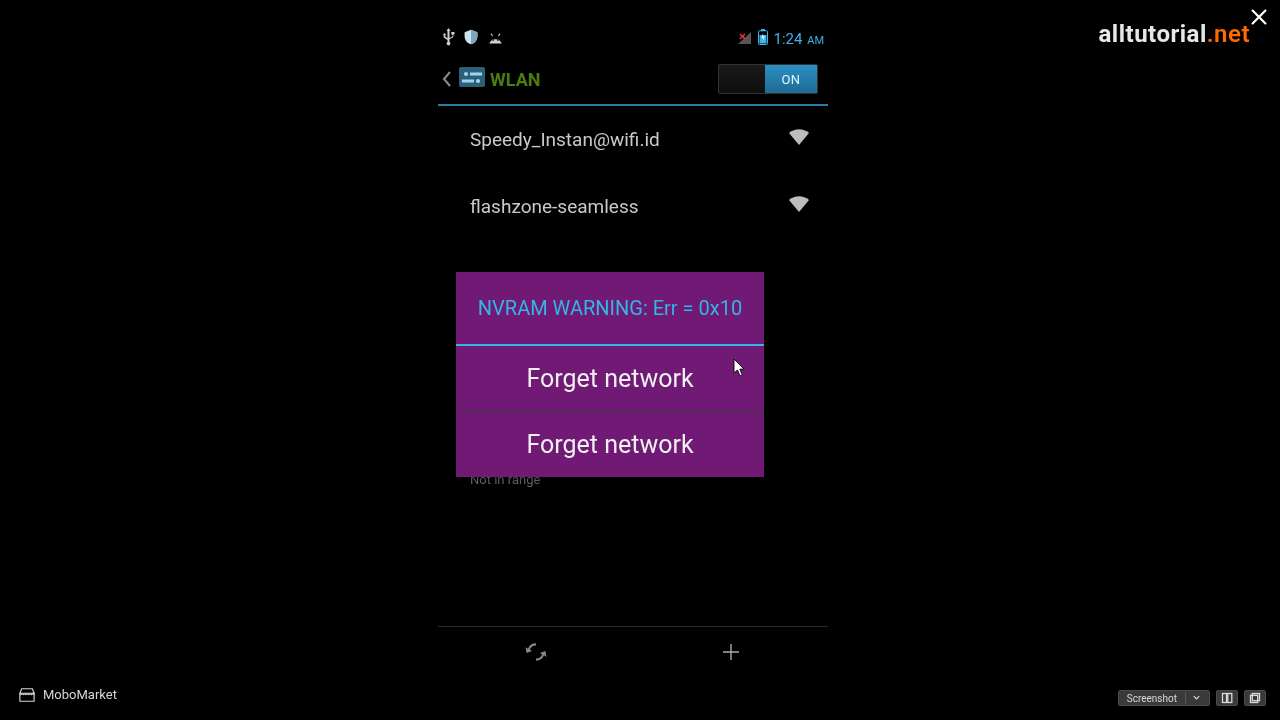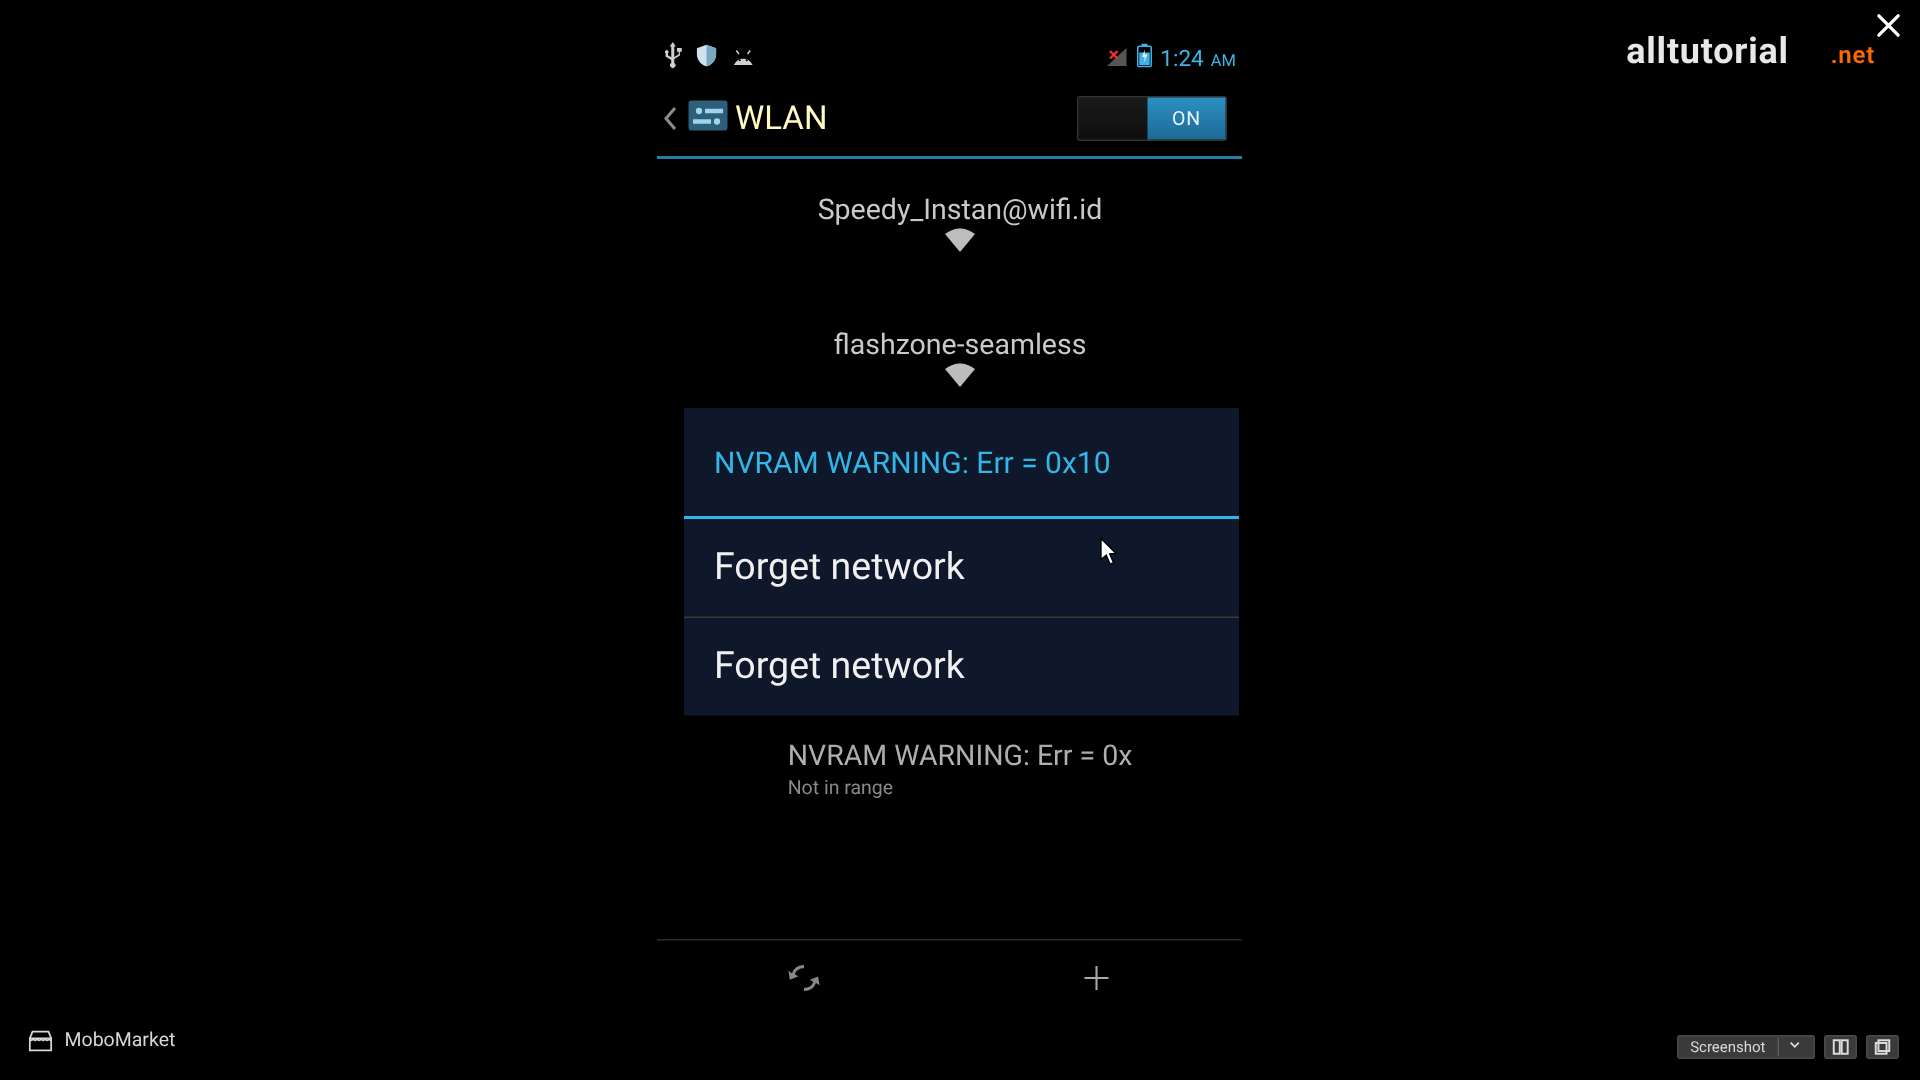--- a/index.html
+++ b/index.html
@@ -13,21 +13,21 @@
   
   .top-close { position:absolute; top:6px; right:10px; cursor:pointer; }
   .top-close svg { width:22px; height:22px; }
 
   
   .watermark {
     position:absolute; top:20px; right:30px;
     font-weight:700; font-size:24px; letter-spacing:0.5px;
     color:#e8e8e8;
   }
-  .watermark .net { color:#ff6a00; font-size:16px; font-weight:600;margin-left:28px; }
+  .watermark .net { color:#ff6a00; font-size:24px; font-weight:600; }
 
   
   .phone {
     position:absolute;
     left:438px; top:24px;
     width:390px; height:652px;
     background:#000;
   }
 
   
@@ -43,21 +43,21 @@
   .sb-clock small { font-size:11px; margin-left:1px; }
 
   
   .actionbar {
     height:52px;
     display:flex; align-items:center;
     border-bottom:2px solid #2a7ea6;
     padding:0 4px 0 0;
   }
   .ab-back { display:flex; align-items:center; gap:6px; padding:0 4px; cursor:pointer; }
-  .ab-title { flex:1; font-size:22px; color:#fef9c3; font-weight:400; }
+  .ab-title { flex:1; font-size:18px; color:#4d7c0f; font-weight:700; }
   .toggle {
     width:100px; height:30px;
     background:linear-gradient(#1a1a1a,#0e0e0e);
     border:1px solid #333;
     border-radius:2px;
     display:flex; align-items:flex-end; justify-content:flex-end;
     margin-right:6px;
     cursor:pointer;
   }
   .toggle-knob {
@@ -67,21 +67,20 @@
     color:#e9f6ff; font-size:13px; letter-spacing:0.5px;
   }
 
   
   .netlist { }
   .netitem {
     padding:22px 18px 22px 32px;
     display:flex; align-items:center; justify-content:space-between;
     color:#c9c9c9; font-size:19px;
     cursor:pointer;
-    flex-direction:column;
   }
   .netitem .sub { font-size:13px; color:#8a8a8a; margin-top:3px; }
   .wifi-icon { color:#bdbdbd; }
 
   
   .netitem.partial { padding-top:10px; padding-bottom:14px; color:#b2b2b2;align-items:center; }
   .netitem.partial .title { text-transform:none; }
 
   
   .bottombar {
@@ -92,24 +91,25 @@
   }
   .bottombar > div {
     flex:1; display:flex; align-items:center; justify-content:center;
     color:#9a9a9a; cursor:pointer;
   }
 
   
   .dialog {
     position:absolute;
     left:456px; top:272px;
-    width:370px;
-    background:#0f172a;
+    width:308px;
+    background:#701a75;
     box-shadow:0 6px 20px rgba(0,0,0,0.6);
     z-index:10;
+    text-align:center;
   }
   .dialog-title {
     padding:24px 20px;
     color:#33b5e5;
     font-size:20px;
     border-bottom:2px solid #33b5e5;
   }
   .dialog-item {
     padding:18px 20px;
     color:#f0f0f0;

